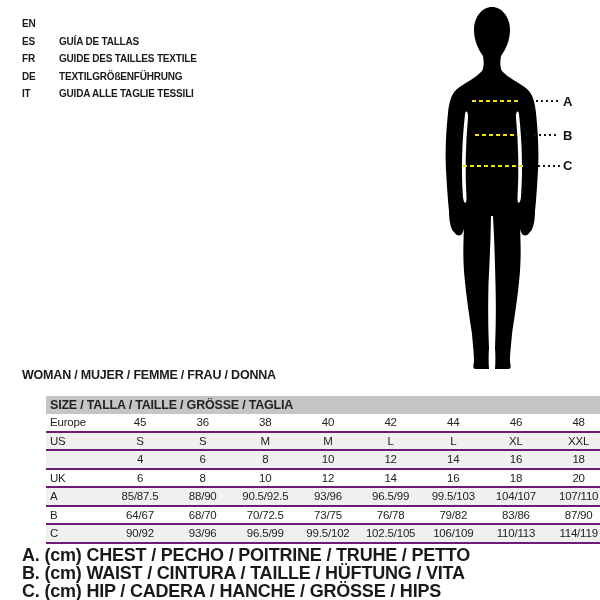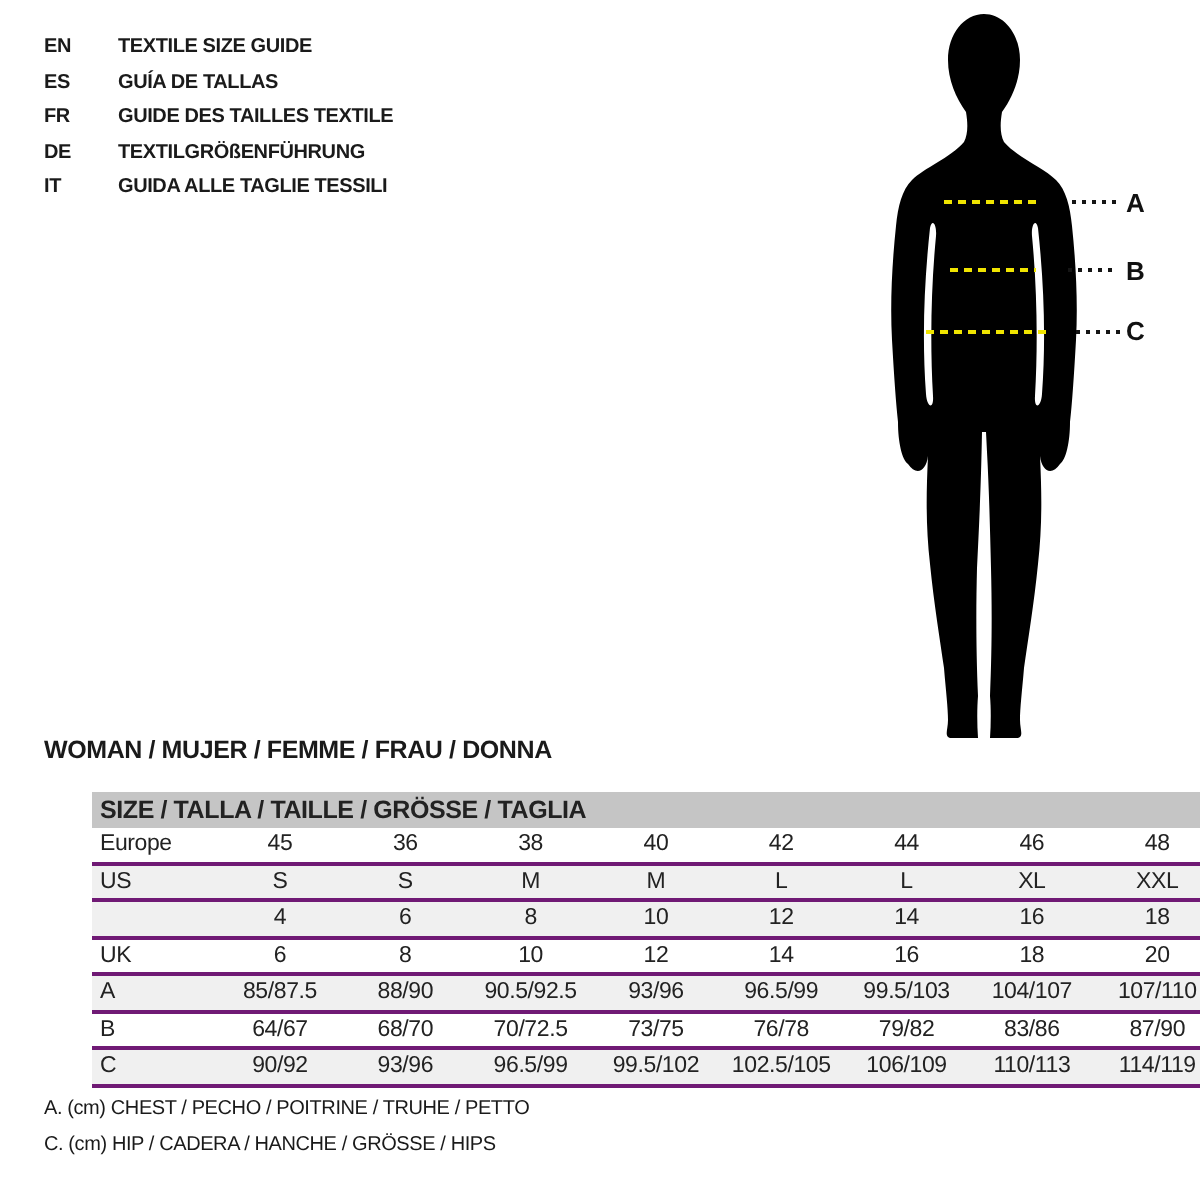--- a/index.html
+++ b/index.html
@@ -29,29 +29,28 @@
   }
   .size-table td{
     font-size:11.5px;text-align:center;height:16.5px;padding:0;color:#222;
     letter-spacing:-0.2px;font-weight:normal;white-space:nowrap;
   }
   .size-table td.row-label{text-align:left;padding-left:4px;}
   .size-table tr.striped{background:var(--stripe-bg,#f0f0f0);}
   .size-table tbody tr{border-bottom:2px solid #701a75;}
   
   .legend{position:absolute;left:22px;top:546px;}
-  .legend-line{font-size:10px;font-weight:normal;line-height:18px;letter-spacing:-0.2px;white-space:nowrap;}
+  .legend-line{font-size:18px;font-weight:bold;line-height:18px;letter-spacing:-0.2px;white-space:nowrap;}
 </style>
 </head>
 <body style="--header-bg: #c5c5c5; --stripe-bg: #f0f0f0;">
 
 <div class="lang-block">
     <div class="lang-row">
       <span class="lang-code">EN</span>
-      <span class="lang-label">TEXTILE SIZE GUIDE</span>
     </div>
     <div class="lang-row">
       <span class="lang-code">ES</span>
       <span class="lang-label">GUÍA DE TALLAS</span>
     </div>
     <div class="lang-row">
       <span class="lang-code">FR</span>
       <span class="lang-label">GUIDE DES TAILLES TEXTILE</span>
     </div>
     <div class="lang-row">
@@ -167,14 +166,15 @@
         <td>102.5/105</td>
         <td>106/109</td>
         <td>110/113</td>
         <td>114/119</td>
       </tr>
     </tbody>
 </table>
 
 <div class="legend">
     <div class="legend-line">A. (cm) CHEST / PECHO / POITRINE / TRUHE / PETTO</div>
+    <div class="legend-line">B. (cm) WAIST / CINTURA / TAILLE / HÜFTUNG / VITA</div>
     <div class="legend-line">C. (cm) HIP / CADERA / HANCHE / GRÖSSE / HIPS</div>
   </div>
 
 </body></html>

